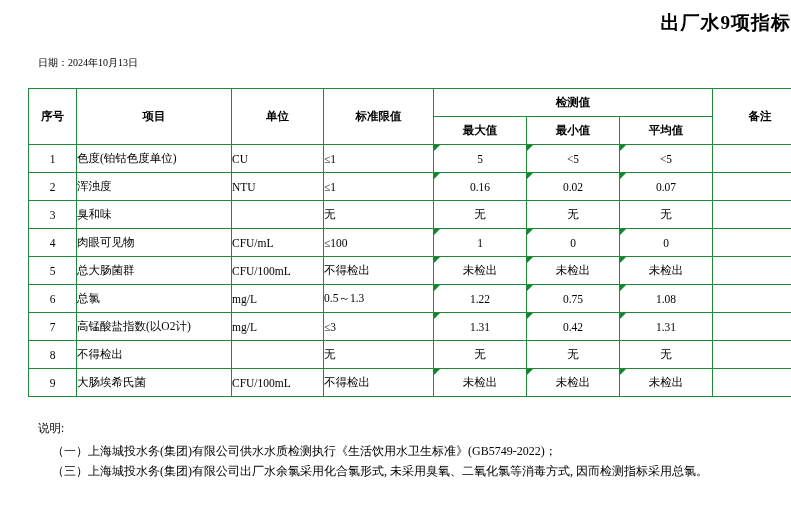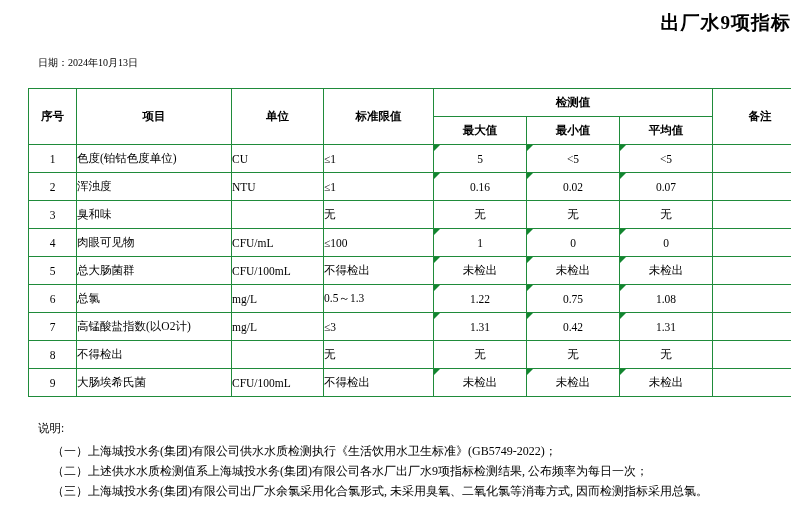--- a/index.html
+++ b/index.html
@@ -209,17 +209,16 @@
         <td class="c mark">未检出</td>
         <td class="c mark">未检出</td>
         <td class="c"></td>
       </tr>
     </tbody>
   </table>
 
   <div class="notes">
     <div class="label">说明:</div>
     <p>（一）上海城投水务(集团)有限公司供水水质检测执行《生活饮用水卫生标准》(GB5749-2022)；</p>
-    <p>（二）上述供水水质检测值系上海城投水务(集团)有限公司各水厂出厂水9项指标检测结果, 公布频率为每日一次；</p>
     <p>（三）上海城投水务(集团)有限公司出厂水余氯采用化合氯形式, 未采用臭氧、二氧化氯等消毒方式, 因而检测指标采用总氯。</p>
   </div>
 
 </div>
 
 </body></html>

